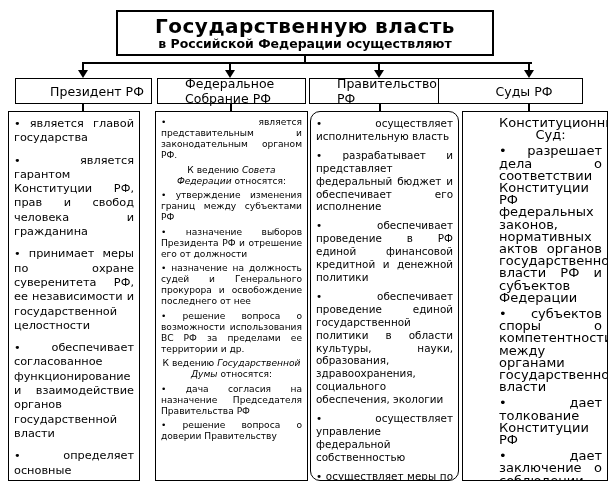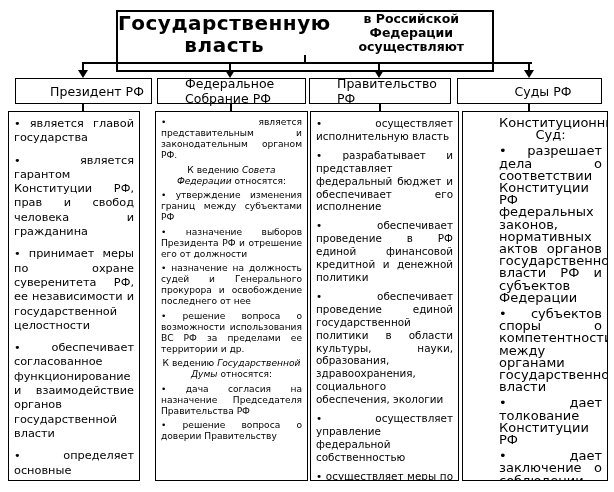--- a/index.html
+++ b/index.html
@@ -1,22 +1,22 @@
 <!DOCTYPE html>
 <html lang="ru"><head>
 <meta charset="utf-8">
 <style>
   html,body { margin:0; padding:0; background:#fff; }
   .canvas {
     position:relative; width:614px; height:492px; background:#fff;
     font-family:"DejaVu Sans", sans-serif; color:#000; overflow:hidden;
   }
   .box { position:absolute; border:2px solid #000; background:#fff; box-sizing:border-box; }
-  .title-box { left:116px; top:10px; width:378px; height:62px; text-align:center;
-    display:flex; flex-direction:row; justify-content:center; }
+  .title-box { left:116px; top:10px; width:378px; height:46px; text-align:center;
+    display:flex; flex-direction:column; justify-content:center; }
   .title-line1 { font-size:20px; font-weight:bold; line-height:22px; letter-spacing:0.5px; }
   .title-line2 { font-size:12.5px; font-weight:bold; line-height:14px; }
   .hdr { top:78px; height:26px; display:flex; align-items:center; justify-content:center;
     font-size:12.5px; border-width:1.5px;padding-left:27px; }
   .content { top:111px; height:370px; padding:5px 5px 3px 5px; border-width:1.5px; overflow:hidden; }
   .content p { margin:0; }
   .item.bullet { text-align:justify; }
   .item.heading { text-align:center; }
   .col1 { font-size:11.3px; line-height:14.3px; }
   .col1 .item { margin-bottom:8px; }
@@ -49,21 +49,21 @@
   <div class="line" style="left:229px; top:62px; width:2px; height:9px;"></div>
   <div class="arrow" style="left:225px; top:70px;"></div>
   <div class="line" style="left:378px; top:62px; width:2px; height:9px;"></div>
   <div class="arrow" style="left:374px; top:70px;"></div>
   <div class="line" style="left:528px; top:62px; width:2px; height:9px;"></div>
   <div class="arrow" style="left:524px; top:70px;"></div>
 
   <div class="box hdr" style="left:15px;  width:137px;">Президент РФ</div>
   <div class="box hdr" style="left:157px; width:149px;">Федеральное Собрание РФ</div>
   <div class="box hdr" style="left:309px; width:142px;">Правительство РФ</div>
-  <div class="box hdr" style="left:457px; width:145px;">Суды РФ</div>
+  <div class="box hdr" style="left:438px; width:145px;">Суды РФ</div>
 
   <div class="line" style="left:82px;  top:103px; width:2px; height:8px;"></div>
   <div class="line" style="left:230px; top:103px; width:2px; height:8px;"></div>
   <div class="line" style="left:379px; top:103px; width:2px; height:8px;"></div>
   <div class="line" style="left:528px; top:103px; width:2px; height:8px;"></div>
 
   <div class="box content col1" style="left:8px;   width:132px;">
       <p class="item bullet">• <span>является главой государства</span></p>
       <p class="item bullet">• <span>является гарантом Конституции РФ, прав и свобод человека и гражданина</span></p>
       <p class="item bullet">• <span>принимает меры по охране суверенитета РФ, ее независимости и государственной целостности</span></p>
@@ -74,21 +74,21 @@
       <p class="item bullet">• <span>является представительным и законодательным органом РФ.</span></p>
       <p class="item heading"><span>К ведению </span><span style="font-style: italic;">Совета Федерации</span><span> относятся:</span></p>
       <p class="item bullet">• <span>утверждение изменения границ между субъектами РФ</span></p>
       <p class="item bullet">• <span>назначение выборов Президента РФ и отрешение его от должности</span></p>
       <p class="item bullet">• <span>назначение на должность судей и Генерального прокурора и освобождение последнего от нее</span></p>
       <p class="item bullet">• <span>решение вопроса о возможности использования ВС РФ за пределами ее территории и др.</span></p>
       <p class="item heading"><span>К ведению </span><span style="font-style: italic;">Государственной Думы</span><span> относятся:</span></p>
       <p class="item bullet">• <span>дача согласия на назначение Председателя Правительства РФ</span></p>
       <p class="item bullet">• <span>решение вопроса о доверии Правительству</span></p>
     </div>
-  <div class="box content col3" style="left:310px; width:149px;">
+  <div class="box content col3" style="left:310px; width:149px;border-radius:10px;">
       <p class="item bullet">• <span>осуществляет исполнительную власть</span></p>
       <p class="item bullet">• <span>разрабатывает и представляет федеральный бюджет и обеспечивает его исполнение</span></p>
       <p class="item bullet">• <span>обеспечивает проведение в РФ единой финансовой кредитной и денежной политики</span></p>
       <p class="item bullet">• <span>обеспечивает проведение единой государственной политики в области культуры, науки, образования, здравоохранения, социального обеспечения, экологии</span></p>
       <p class="item bullet">• <span>осуществляет управление федеральной собственностью</span></p>
       <p class="item bullet">• <span>осуществляет меры по обеспечению законности, прав и свобод граждан</span></p>
     </div>
   <div class="box content col4" style="left:462px; width:146px;">
       <p class="item heading"><span>Конституционный Суд:</span></p>
       <p class="item bullet">• <span>разрешает дела о соответствии Конституции РФ федеральных законов, нормативных актов органов государственной власти РФ и субъектов Федерации</span></p>

